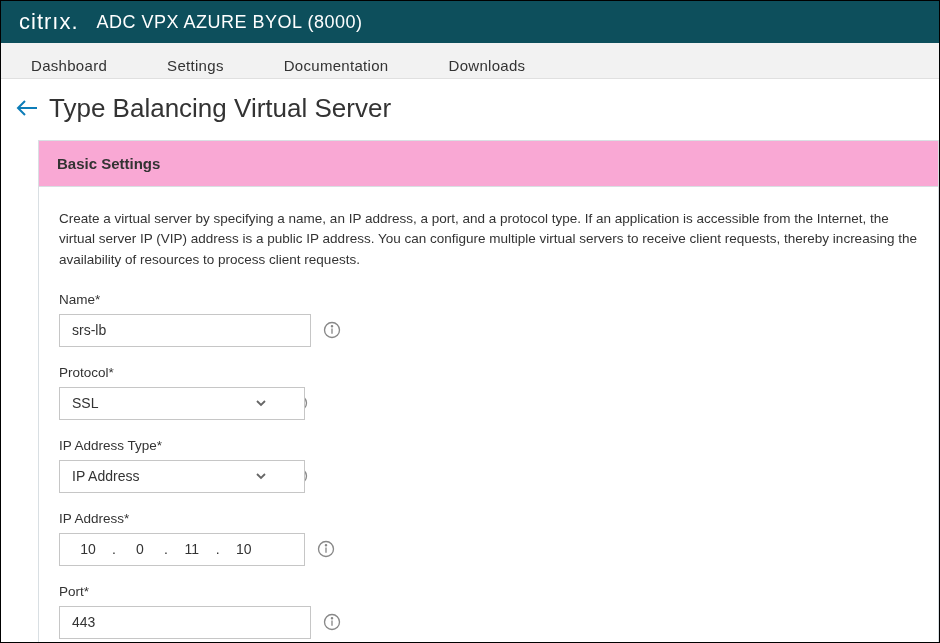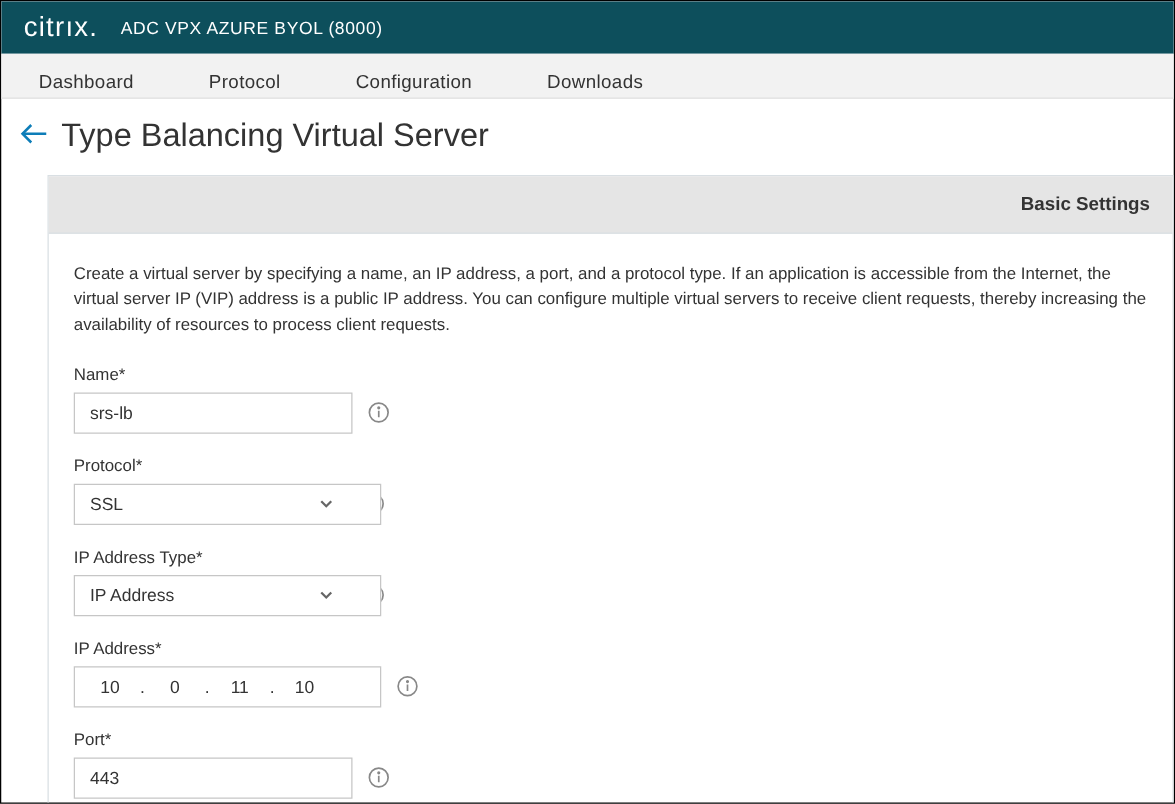--- a/index.html
+++ b/index.html
@@ -24,21 +24,21 @@
       height: 42px;
     }
     .logo {
       font-weight: 400;
       font-size: 22px;
       letter-spacing: 1px;
       margin-right: 18px;
       font-family: Arial, sans-serif;
     }
     .header-title {
-      font-size: 14px;
+      font-size: 18px;
       font-weight: 400;
       letter-spacing: 0.5px;
     }
     .tabs {
       background: #f2f2f2;
       display: flex;
       height: 36px;
       border-bottom: 1px solid #e0e0e0;
     }
     .tab {
@@ -69,27 +69,26 @@
     .page-title {
       font-size: 26px;
       font-weight: 400;
       color: #333;
     }
     .panel {
       margin: 0 0 0 37px;
       border: 1px solid #d9dfe3;
     }
     .panel-header {
-      background: #e5e5e5;
+      background: #f9a8d4;
       padding: 14px 18px;
       font-size: 15px;
       font-weight: 600;
       color: #333;
       border-bottom: 1px solid #d9dfe3;
-      text-align: right;
     }
     .panel-body {
       padding: 22px 20px 10px 20px;
     }
     .description {
       font-size: 13.5px;
       color: #333;
       line-height: 1.5;
       margin-bottom: 22px;
     }
@@ -100,21 +99,21 @@
       display: block;
       font-size: 13.5px;
       color: #333;
       margin-bottom: 7px;
     }
     .input-row {
       display: flex;
       align-items: center;
     }
     .text-input {
-      width: 223px;
+      width: 252px;
       height: 33px;
       border: 1px solid #c6c6c6;
       padding: 0 12px;
       font-size: 14px;
       color: #333;
     }
     .select-wrap {
       position: relative;
       width: 219px;
     }
@@ -175,22 +174,22 @@
 </head>
 <body>
 
 <div class="header">
   <span class="logo">citrıx.</span>
   <span class="header-title">ADC VPX AZURE BYOL (8000)</span>
 </div>
 
 <div class="tabs">
   <div class="tab">Dashboard</div>
-  <div class="tab">Protocol</div>
-  <div class="tab">Configuration</div>
+  <div class="tab">Settings</div>
+  <div class="tab">Documentation</div>
   <div class="tab">Downloads</div>
 </div>
 
 <div class="page-header">
   <span class="back-icon">
     <svg viewBox="0 0 24 20" fill="none" stroke="currentColor" stroke-width="2">
       <path d="M10 3 L3 10 L10 17"></path>
       <path d="M3 10 L22 10"></path>
     </svg>
   </span>

